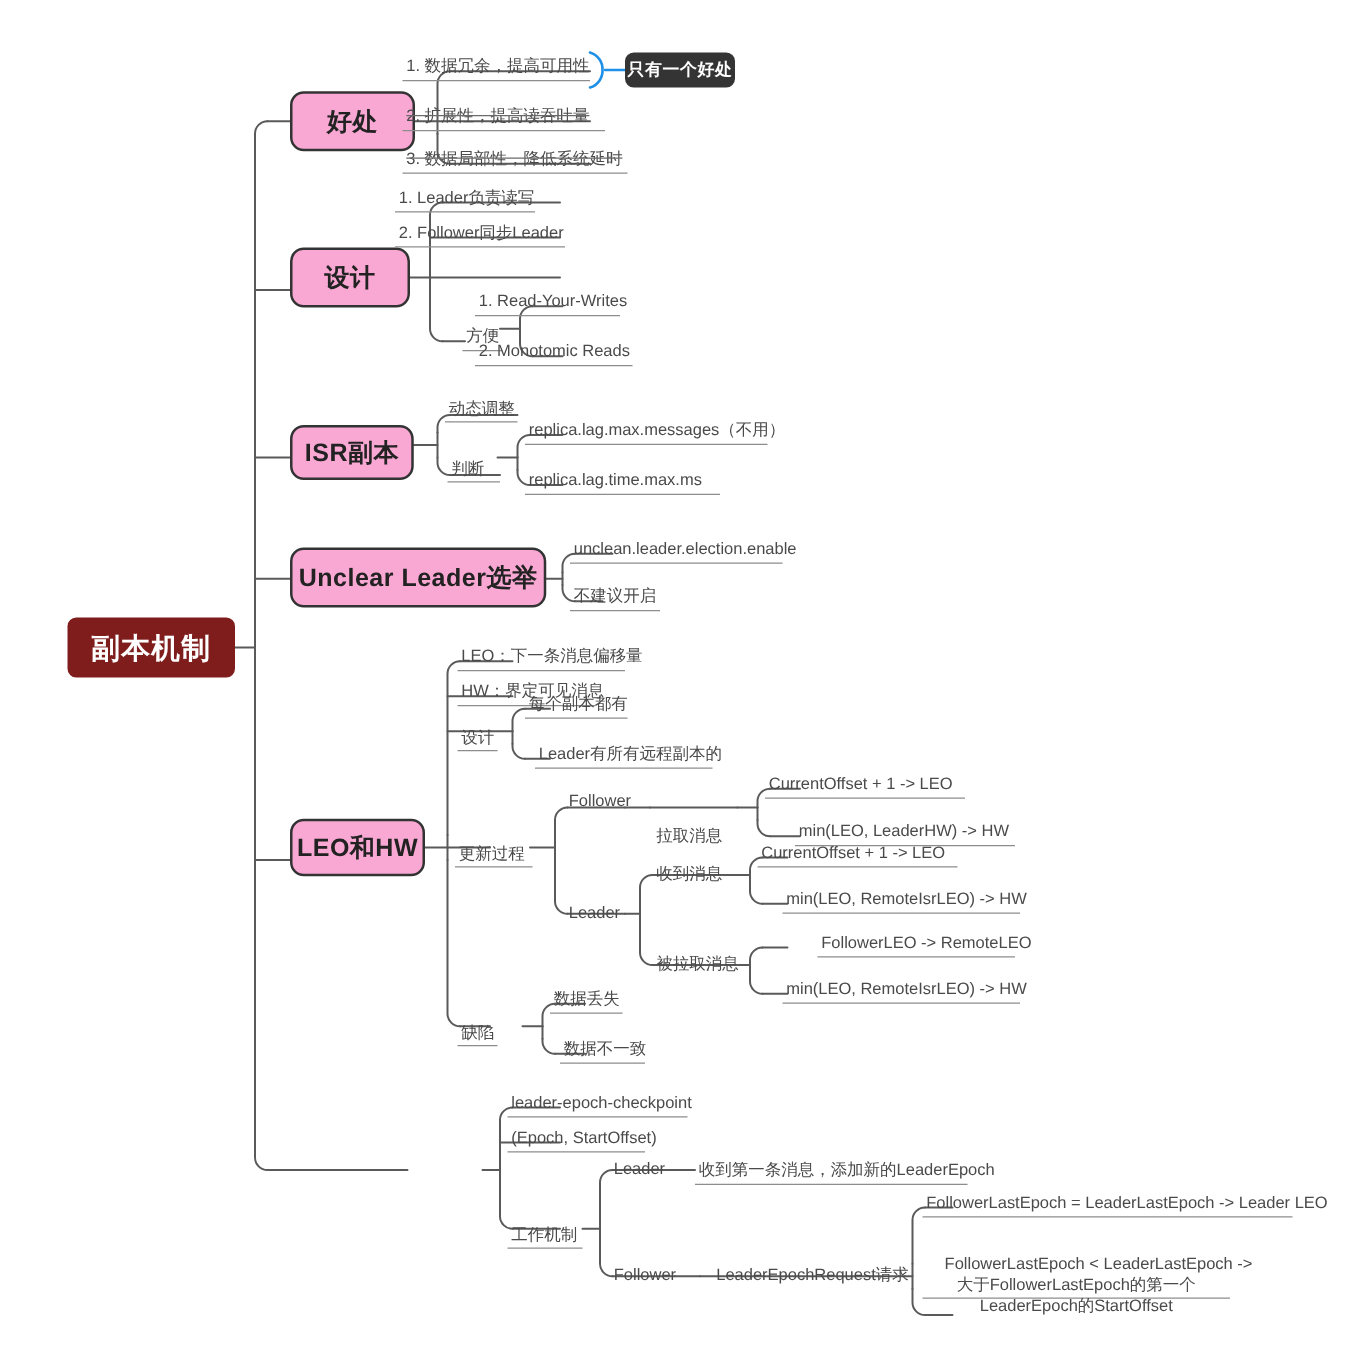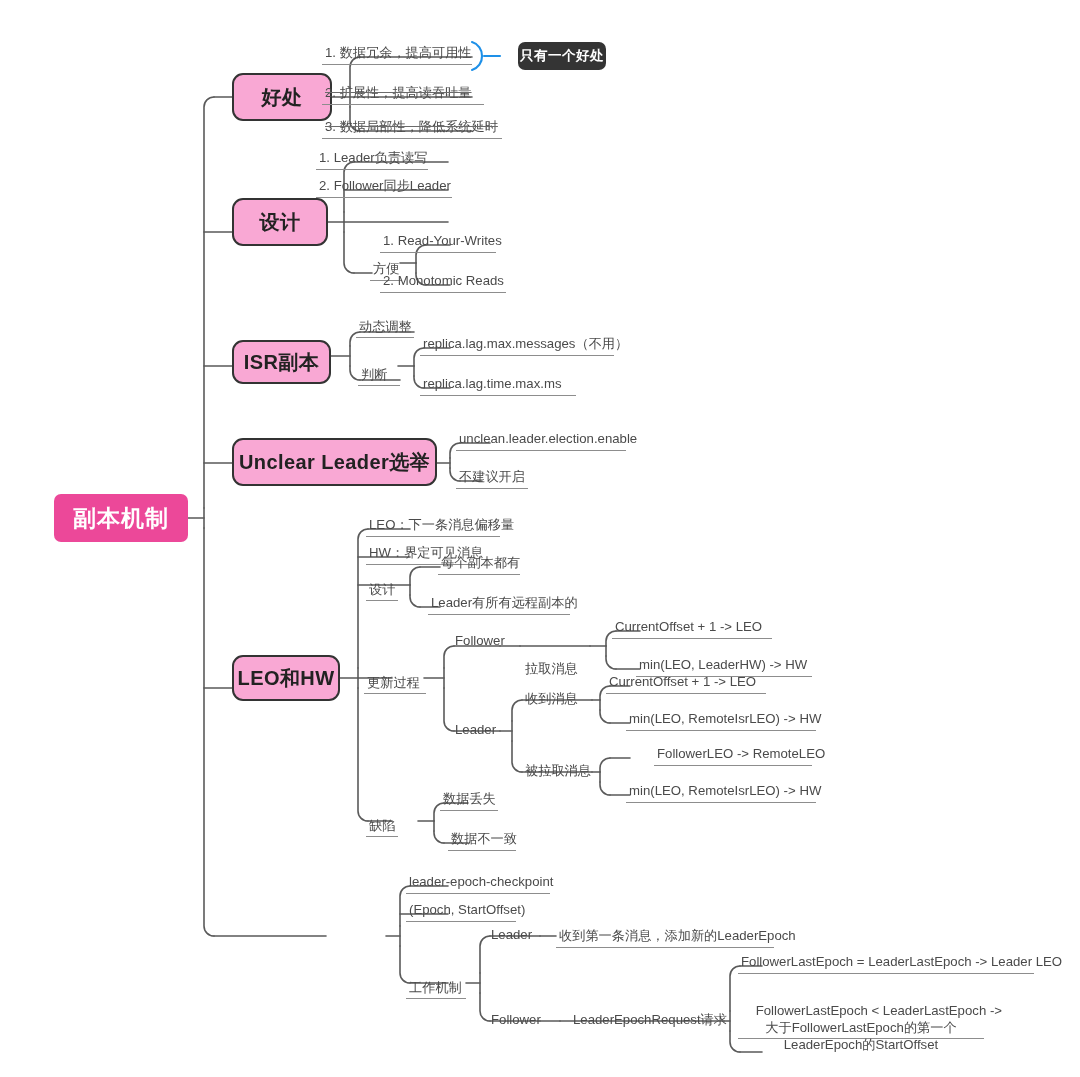--- a/index.html
+++ b/index.html
@@ -10,21 +10,21 @@
     position:relative;overflow:hidden;
     -webkit-font-smoothing:antialiased;
   }
   #canvas{position:absolute;left:0;top:0;width:1080px;height:1077px;}
   #links{position:absolute;left:0;top:0;width:1080px;height:1077px;pointer-events:none;}
 
   
   .node{position:absolute;box-sizing:border-box;white-space:pre;}
 
   .root-node{
-    background:#ec4899;color:#ffffff;font-weight:bold;font-size:23px;
+    background:#7f1d1d;color:#ffffff;font-weight:bold;font-size:23px;
     border-radius:7px;display:flex;align-items:center;justify-content:center;
     letter-spacing:1px;
   }
 
   .lvl1{
     background:#f9a8d4;border:2.2px solid #333333;border-radius:11px;
     color:#222222;font-weight:bold;font-size:20px;
     display:flex;align-items:center;justify-content:center;
     letter-spacing:.4px;
   }
@@ -45,21 +45,20 @@
     color:#4a4a4a;font-size:13.2px;line-height:17px;
     display:flex;align-items:center;padding:0 3px 3px 3px;
     border-bottom:1.3px solid #8d8d8d;
   }
   .stub.bare{border-bottom:none;}
 
   .callout{
     background:#343434;color:#ffffff;font-weight:bold;font-size:13.5px;
     border-radius:7px;display:flex;align-items:center;justify-content:center;
     letter-spacing:.5px;
-    margin-left:18px;
   }
 </style>
 </head>
 <body>
 
 <div id="canvas">
 
   <svg id="links" viewBox="0 0 1080 1077">
     <g fill="none" stroke="#5a5a5a" stroke-width="1.6" stroke-linecap="round">
 
@@ -269,21 +268,21 @@
   </div>
   <div class="node leaf" style="left:366px;top:515px;width:134px;height:22px;">
     <span>LEO：下一条消息偏移量</span>
   </div>
   <div class="node leaf" style="left:366px;top:543px;width:110px;height:22px;">
     <span>HW：界定可见消息</span>
   </div>
   <div class="node stub" style="left:366px;top:581px;width:32px;height:20px;">
     <span>设计</span>
   </div>
-  <div class="node leaf" style="left:420px;top:553px;width:82px;height:22px;margin-left:18px;">
+  <div class="node leaf" style="left:420px;top:553px;width:82px;height:22px;">
     <span>每个副本都有</span>
   </div>
   <div class="node leaf" style="left:428px;top:593px;width:142px;height:22px;">
     <span>Leader有所有远程副本的</span>
   </div>
 
   <div class="node stub" style="left:364px;top:674px;width:62px;height:20px;">
     <span>更新过程</span>
   </div>
   <div class="node stub bare" style="left:452px;top:632px;width:62px;height:20px;">

